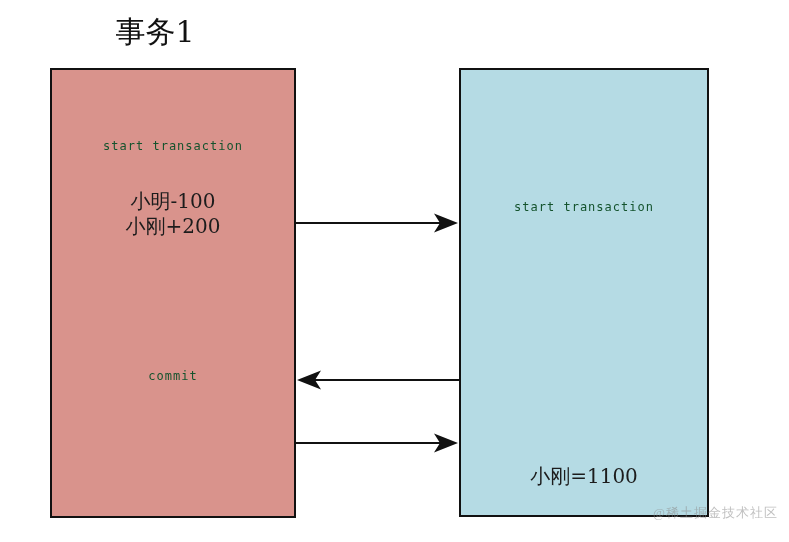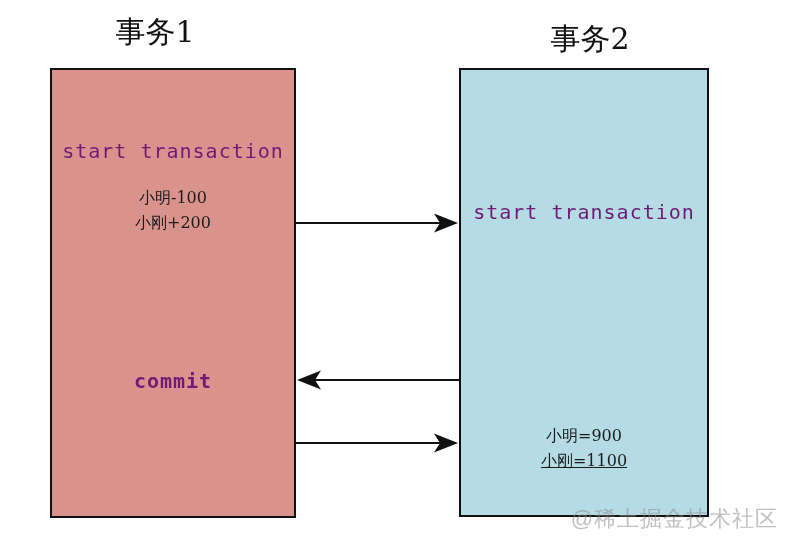--- a/index.html
+++ b/index.html
@@ -12,57 +12,55 @@
     font-size:30px;line-height:36px;font-family:"DejaVu Serif", serif;color:#111;
   }
   .title-left{left:55px;top:14px;}
   .title-right{left:490px;top:21px;}
   .box{
     position:absolute;box-sizing:border-box;border:2px solid #111111;
   }
   .left-box{left:50px;top:68px;width:246px;height:450px;background:#d9938c;}
   .right-box{left:459px;top:68px;width:250px;height:449px;background:#b5dbe4;}
   .bline{position:absolute;left:0;width:100%;text-align:center;white-space:nowrap;}
-  .mono{font-family:"DejaVu Sans Mono", monospace;font-size:20px;letter-spacing:1px;color:#701a75;}
-  .cjk{font-family:"DejaVu Serif", serif;font-size:16px;color:#1c1c1c;}
+  .mono{font-family:"DejaVu Sans Mono", monospace;font-size:12px;letter-spacing:1px;color:#14532d;}
+  .cjk{font-family:"DejaVu Serif", serif;font-size:20px;color:#1c1c1c;}
   .t1-start{top:69px;}
   .t1-op1{top:118px;}
   .t1-op2{top:143px;}
-  .t1-commit{top:299px;font-weight:bold;}
+  .t1-commit{top:299px;}
   .t2-start{top:130px;}
   .t2-read1{top:177px;}
   .t2-read2{top:204px;}
   .t2-read3{top:356px;}
-  .t2-read4{top:381px;text-decoration:underline;}
+  .t2-read4{top:393px;}
   .arrows{position:absolute;left:0;top:0;width:789px;height:542px;pointer-events:none;}
   .watermark{
     position:absolute;top:504px;right:11px;
-    font-size:22px;letter-spacing:1px;color:rgba(140,140,140,0.55);
-    font-family:Liberation Sans, sans-serif;
+    font-size:13px;letter-spacing:1px;color:rgba(140,140,140,0.55);
+    font-family:Liberation Serif, serif;
   }
 </style>
 </head>
 <body>
 
 <div class="canvas">
 
   <div class="title title-left">事务1</div>
 
-  <div class="title title-right">事务2</div>
 
   <div class="box left-box">
     <div class="bline mono t1-start">start transaction</div>
     <div class="bline cjk t1-op1">小明-100</div>
     <div class="bline cjk t1-op2">小刚+200</div>
     <div class="bline mono t1-commit">commit</div>
   </div>
 
   <div class="box right-box">
     <div class="bline mono t2-start">start transaction</div>
-    <div class="bline cjk t2-read3">小明=900</div>
     <div class="bline cjk t2-read4">小刚=1100</div>
   </div>
 
   <svg class="arrows" width="789" height="542" viewBox="0 0 789 542" xmlns="http://www.w3.org/2000/svg">
 
     <g>
       <line x1="296" y1="223" x2="441" y2="223" stroke="#111111" stroke-width="2"></line>
       <polygon points="458,223 434,213.5 440,223 434,232.5" fill="#111111"></polygon>
     </g>
 

